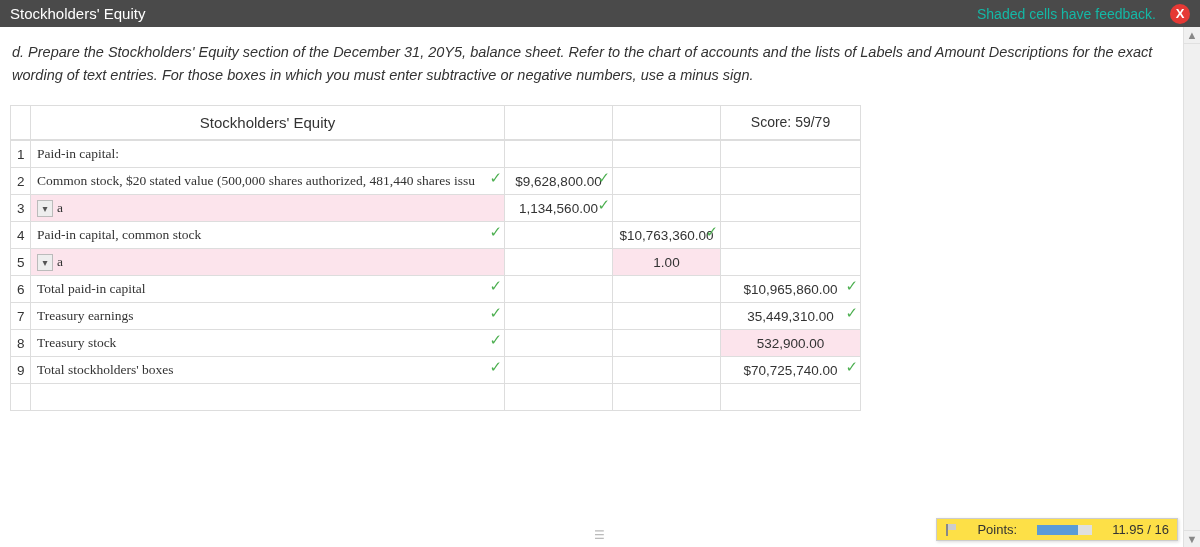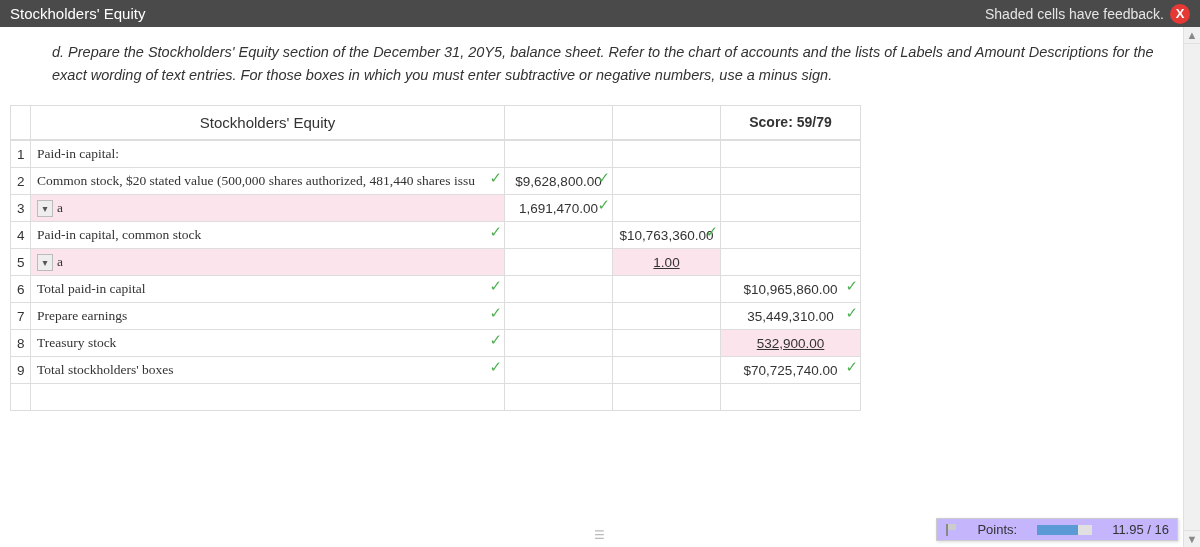--- a/index.html
+++ b/index.html
@@ -16,36 +16,35 @@
   .topbar {
     background: #4a4a4a;
     color: #fff;
     height: 27px;
     display: flex;
     align-items: center;
     padding: 0 10px;
     font-size: 15px;
   }
   .topbar .spacer { flex: 1; }
-  .feedback-text { color: #e5e5e5; font-size: 14px; margin-right: 6px; text-align: center; }
+  .feedback-text { color: #14b8a6; font-size: 14px; margin-right: 14px; text-align: center; }
   .close-x {
     width: 20px; height: 20px;
     background: #e53935;
     border-radius: 50%;
     display: flex; align-items: center; justify-content: center;
     color: #fff; font-weight: bold; font-size: 13px;
     cursor: pointer;
   }
   .instructions {
     padding: 14px 12px 18px 12px;
     font-style: italic;
     line-height: 1.6;
     font-size: 14.5px;
     color: #333;
-    margin-left: 40px;
   }
   .sheet-wrap {
     margin: 0 10px;
     width: 850px;
   }
   .sheet-header {
     display: flex;
     border-left: 1px solid #ddd;
   }
   .sheet-header .sh-left {
@@ -59,21 +58,21 @@
     border: 1px solid #ddd;
     border-left: none;
     padding: 8px;
     text-align: center;
     font-weight: 400;
     background: #fff;
   }
   .sh-title { flex: 0 0 474px; font-size: 15px; }
   .sh-col1 { flex: 0 0 108px; }
   .sh-col2 { flex: 0 0 108px; }
-  .sh-score { flex: 0 0 140px; font-weight: bold; padding: 8px; border: 1px solid #ddd; border-left: none; text-align: center; }
+  .sh-score { flex: 0 0 140px; font-weight: normal; padding: 8px; border: 1px solid #ddd; border-left: none; text-align: center; }
   table.sheet {
     border-collapse: collapse;
     width: 100%;
     table-layout: fixed;
   }
   table.sheet col.c0 { width: 20px; }
   table.sheet col.c1 { width: 474px; }
   table.sheet col.c2 { width: 108px; }
   table.sheet col.c3 { width: 108px; }
   table.sheet col.c4 { width: 140px; }
@@ -91,21 +90,21 @@
     text-align: center;
     color: #333;
     background: #fff;
     font-size: 14px;
   }
   td.desc { text-align: left; font-family: Liberation Serif, serif; }
   td.amt { text-align: center; font-variant-numeric: tabular-nums; }
   td.indent1 { padding-left: 18px; }
   td.indent2 { padding-left: 30px; }
   .shaded { background: #fce4ec !important; }
-  .shaded-light { background: #fce4ec !important; text-decoration: underline; }
+  .shaded-light { background: #fce4ec !important; }
   .dropdown-cell {
     display: flex;
     align-items: center;
     height: 100%;
   }
   .dropdown-btn {
     width: 16px;
     background: #eee;
     border: 1px solid #bbb;
     color: #555;
@@ -152,21 +151,21 @@
     color: #888;
     font-size: 11px;
     cursor: pointer;
   }
   .scroll-up { border-bottom: 1px solid #e0e0e0; }
   .scroll-down { position: absolute; bottom: 0; width: 100%; border-top: 1px solid #e0e0e0; }
   .points-box {
     position: absolute;
     right: 22px;
     bottom: 6px;
-    background: #c4b5fd;
+    background: #fde047;
     border: 1px solid #ccc;
     padding: 3px 8px 3px 6px;
     font-size: 13px;
     display: flex;
     align-items: center;
     gap: 20px;
     box-shadow: 1px 1px 3px rgba(0,0,0,0.15);
   }
   .flag {
     width: 14px; height: 14px;
@@ -247,21 +246,21 @@
         <td class="amt"></td>
       </tr>
       <tr>
         <td class="rownum">3</td>
         <td class="desc indent1 shaded">
           <div class="dropdown-cell">
             <span class="dropdown-btn">▾</span>
             <span class="dd-text">a</span>
           </div>
         </td>
-        <td class="amt"><span>1,691,470.00</span><span class="check">✓</span></td>
+        <td class="amt"><span>1,134,560.00</span><span class="check">✓</span></td>
         <td class="amt"></td>
         <td class="amt"></td>
       </tr>
       <tr>
         <td class="rownum">4</td>
         <td class="desc indent2">
           <div class="dropdown-cell">
             <span class="dd-text">Paid-in capital, common stock</span>
           </div>
           <span class="check">✓</span>
@@ -291,21 +290,21 @@
           <span class="check">✓</span>
         </td>
         <td class="amt"></td>
         <td class="amt"></td>
         <td class="amt"><span>$10,965,860.00</span><span class="check">✓</span></td>
       </tr>
       <tr>
         <td class="rownum">7</td>
         <td class="desc">
           <div class="dropdown-cell">
-            <span class="dd-text">Prepare earnings</span>
+            <span class="dd-text">Treasury earnings</span>
           </div>
           <span class="check">✓</span>
         </td>
         <td class="amt"></td>
         <td class="amt"></td>
         <td class="amt"><span>35,449,310.00</span><span class="check">✓</span></td>
       </tr>
       <tr>
         <td class="rownum">8</td>
         <td class="desc">

